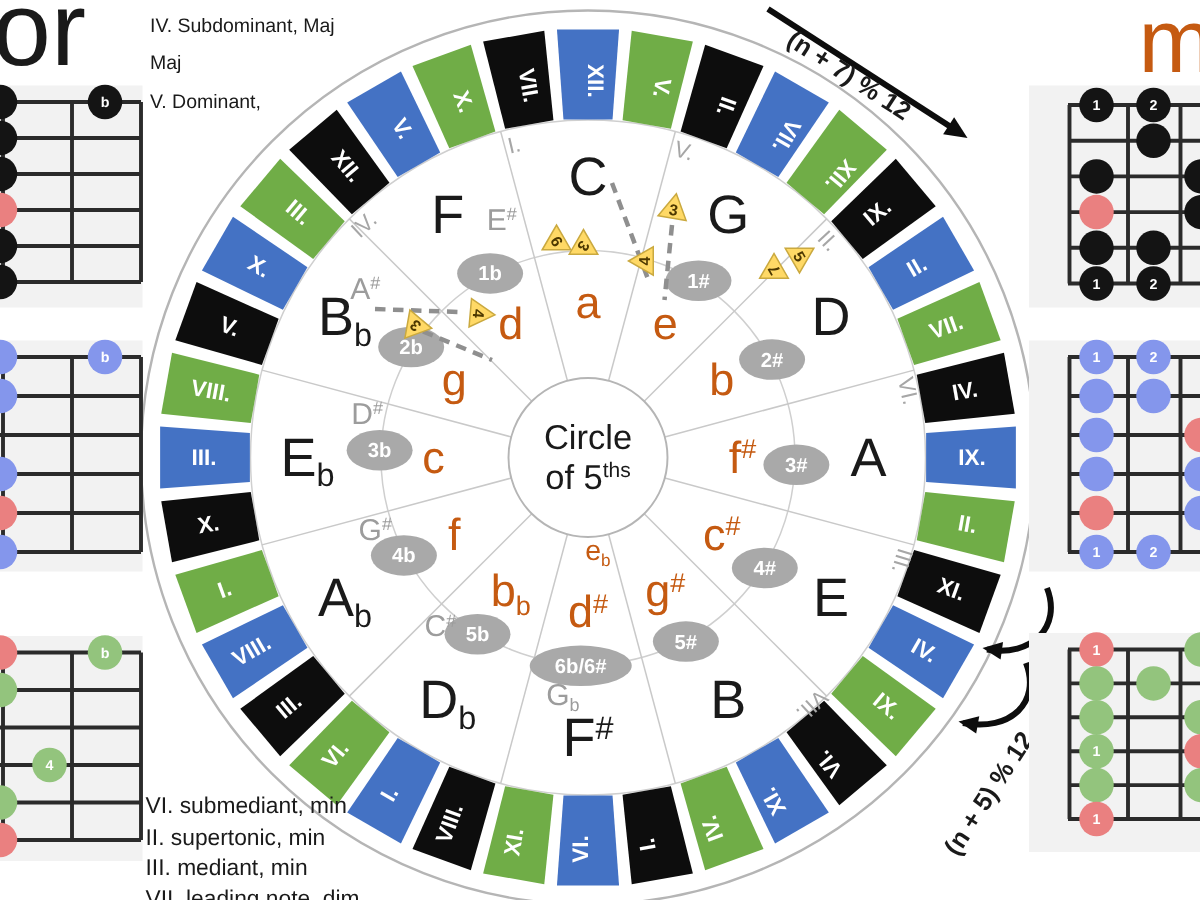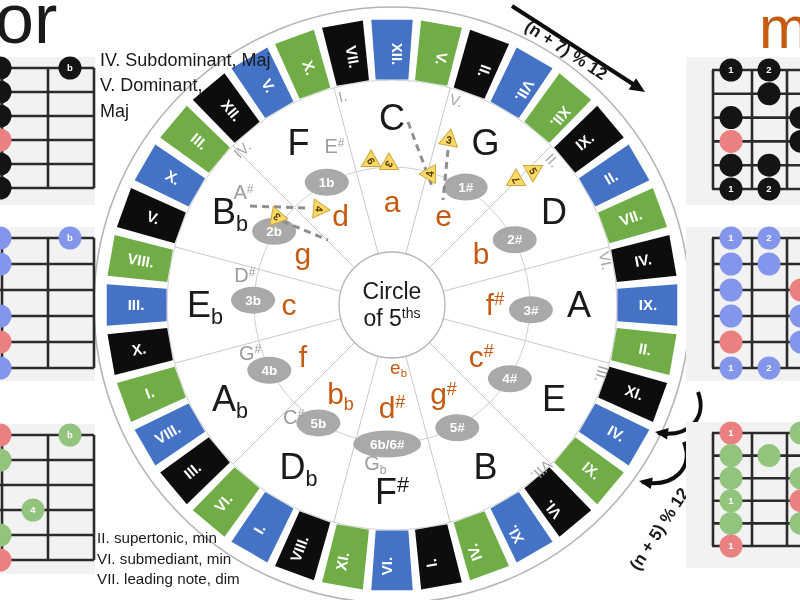--- a/index.html
+++ b/index.html
@@ -3,21 +3,21 @@
 <meta charset="utf-8">
 <style>
   html,body{margin:0;padding:0;}
   .stage{position:relative;width:800px;height:600px;overflow:hidden;background:#ffffff;
          font-family:"Liberation Sans",sans-serif;}
   .stage svg{position:absolute;left:0;top:0;}
   .bigword{position:absolute;font-weight:400;line-height:1;}
   .bigword.major{left:-5px;top:-16px;font-size:70px;color:#1a1a1a;}
   .bigword.minor{left:759px;top:-2px;font-size:60px;}
   .legend{position:absolute;color:#1a1a1a;}
-  .legend.tl{left:100px;top:4px;font-size:18px;line-height:25.4px;margin-top:44px;}
+  .legend.tl{left:100px;top:4px;font-size:13px;line-height:25.4px;}
   .legend.tl div:nth-child(4){padding-left:27px;}
   .legend.bl{left:97px;top:528px;font-size:15.2px;line-height:20.6px;}
 </style>
 </head>
 <body>
 
 <div class="stage">
   <svg id="wheel" width="800" height="600" viewBox="0 0 800 600">
       <circle cx="392" cy="305" r="298" fill="#ffffff" stroke="#b5b5b5" stroke-width="1.6"></circle>
       <circle cx="392" cy="305" r="225" fill="none" stroke="#cfcfcf" stroke-width="1"></circle>
@@ -381,21 +381,22 @@
         <circle cx="731" cy="523.4" r="11.5" fill="#93c47d"></circle>
         <circle cx="801" cy="523.4" r="11.5" fill="#93c47d"></circle>
         <circle cx="731" cy="546" r="11.5" fill="#ea8080"></circle>
         <text x="731" y="549.4" font-size="9.5" fill="#ffffff" text-anchor="middle" font-family="&quot;Liberation Sans&quot;, sans-serif" font-weight="bold">1</text>
       </g>
     </svg>
   <div class="bigword major">or</div>
   <div class="bigword minor" id="minor-word" style="color: rgb(197, 90, 17);">m</div>
   <div class="legend tl" id="legend-tl">
       <div>IV. Subdominant, Maj</div>
+      <div>Maj</div>
       <div>V. Dominant,</div>
-      <div>Maj</div>
     </div>
   <div class="legend bl" id="legend-bl">
+      <div>VI. submediant, min</div>
       <div>II. supertonic, min</div>
-      <div>VI. submediant, min</div>
+      <div>III. mediant, min</div>
       <div>VII. leading note, dim</div>
     </div>
 </div>
 
 </body></html>

